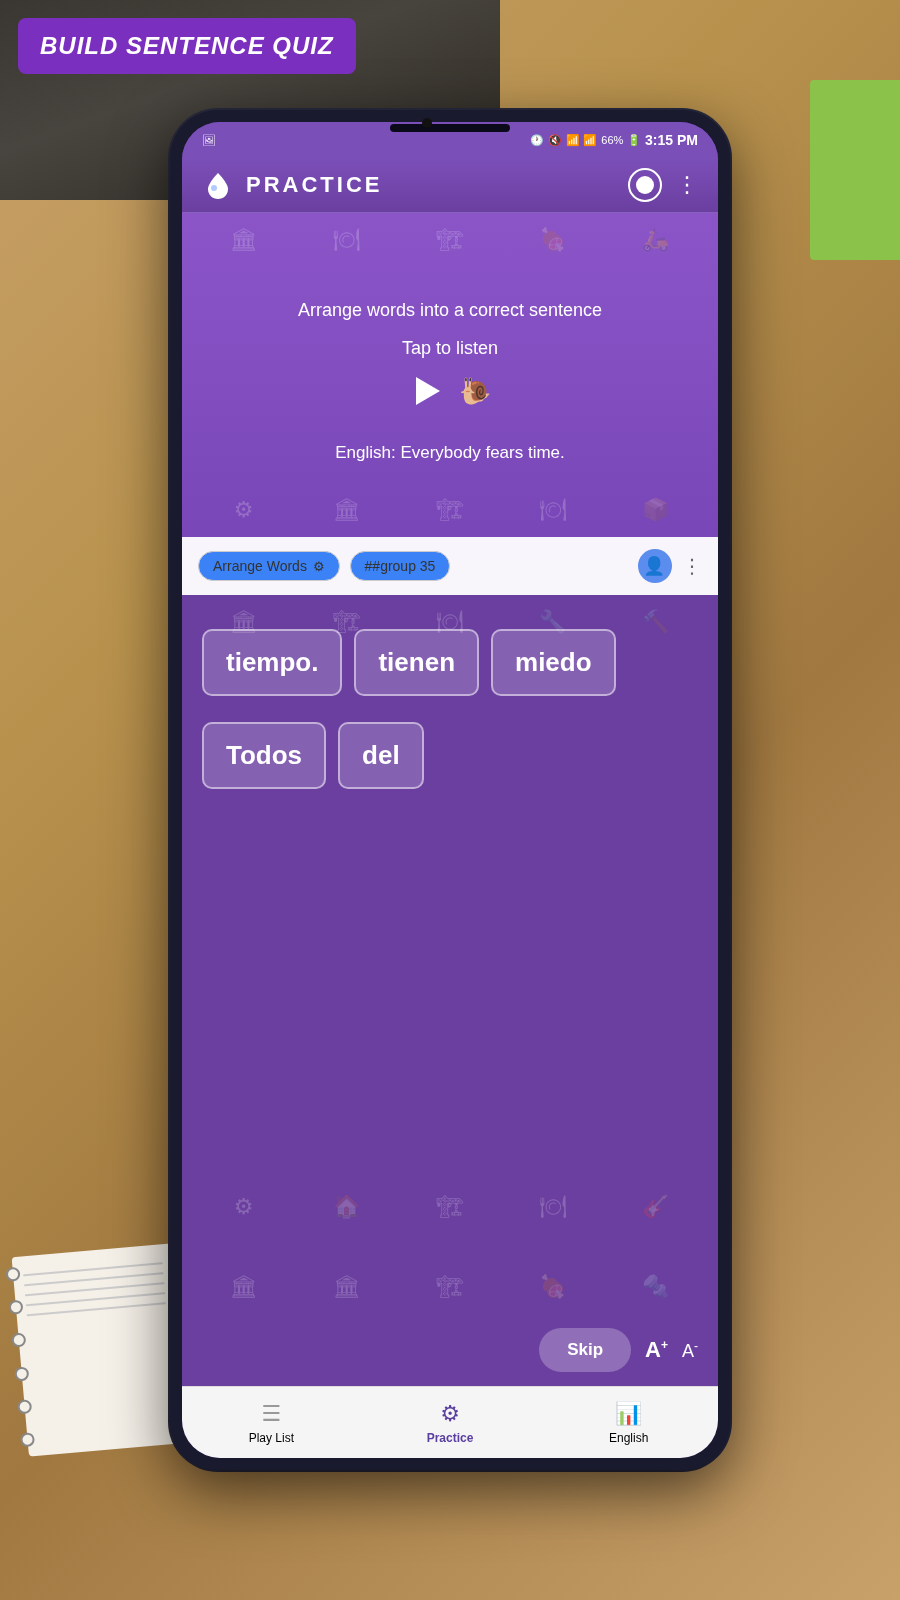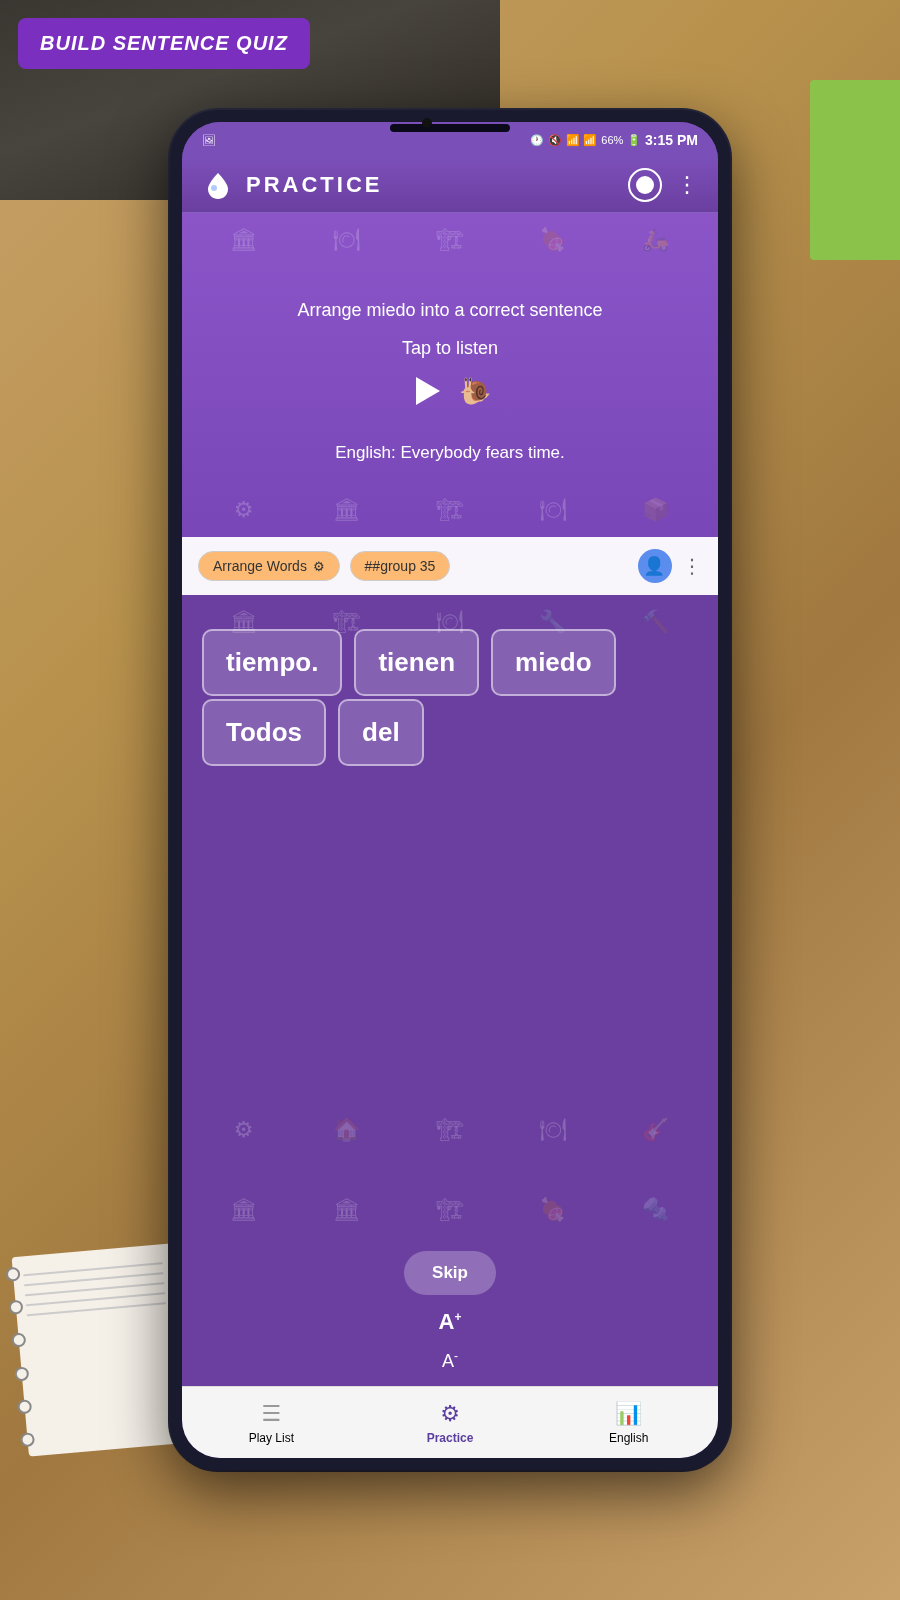--- a/index.html
+++ b/index.html
@@ -35,21 +35,21 @@
       position: absolute;
       top: 18px;
       left: 18px;
       background: #7B2FBE;
       padding: 14px 22px;
       border-radius: 8px;
       z-index: 10;
     }
     .quiz-banner-text {
       color: white;
-      font-size: 20px;
+      font-size: 24px;
       font-weight: 900;
       letter-spacing: 1px;
       text-transform: uppercase;
       font-style: italic;
     }
 
     
     .green-notebook {
       position: absolute;
       top: 80px;
@@ -274,21 +274,21 @@
       background: rgba(255,255,255,0.95);
       border-radius: 0;
       padding: 12px 16px;
       display: flex;
       align-items: center;
       gap: 10px;
       position: relative;
       z-index: 2;
     }
     .pill-tag {
-      background: #fdba74;
+      background: #3b82f6;
       border: 1.5px solid #ccc;
       border-radius: 20px;
       padding: 6px 14px;
       font-size: 14px;
       color: #333;
       display: flex;
       align-items: center;
       gap: 6px;
       cursor: pointer;
     }
@@ -322,21 +322,21 @@
       flex: 1;
       background: #6B3FA0;
       padding: 24px 20px;
       position: relative;
       z-index: 2;
     }
 
     .tiles-row {
       display: flex;
       gap: 12px;
-      margin-bottom: 3px;
+      margin-bottom: 26px;
       flex-wrap: wrap;
     }
 
     .word-tile {
       background: rgba(255,255,255,0.18);
       border: 2px solid rgba(255,255,255,0.5);
       border-radius: 10px;
       padding: 16px 22px;
       color: white;
       font-size: 26px;
@@ -344,25 +344,24 @@
       cursor: pointer;
       transition: background 0.2s;
     }
 
     
     .action-bar {
       background: #6B3FA0;
       padding: 14px 20px;
       display: flex;
       align-items: center;
-      justify-content: space-between;
+      justify-content: flex-end;
       gap: 14px;
       position: relative;
       z-index: 3;
-      flex-direction: column;
     }
 
     .skip-btn {
       background: rgba(255,255,255,0.25);
       border: none;
       border-radius: 22px;
       padding: 12px 28px;
       color: white;
       font-size: 17px;
       font-weight: 600;
@@ -536,21 +535,21 @@
 
       <div class="deco-icons-top">
         <span class="deco-icon">🏛</span>
         <span class="deco-icon">🍽</span>
         <span class="deco-icon">🏗</span>
         <span class="deco-icon">🍖</span>
         <span class="deco-icon">🛵</span>
       </div>
 
       <div class="card-area">
-        <span class="instruction-text">Arrange miedo into a correct sentence</span>
+        <span class="instruction-text">Arrange words into a correct sentence</span>
         <span class="tap-listen">Tap to listen</span>
         <div class="audio-controls">
           <div class="play-btn">
             <div class="play-triangle"></div>
           </div>
           <span class="slow-icon">🐌</span>
         </div>
         <span class="english-text">English: Everybody fears time.</span>
       </div>
 

